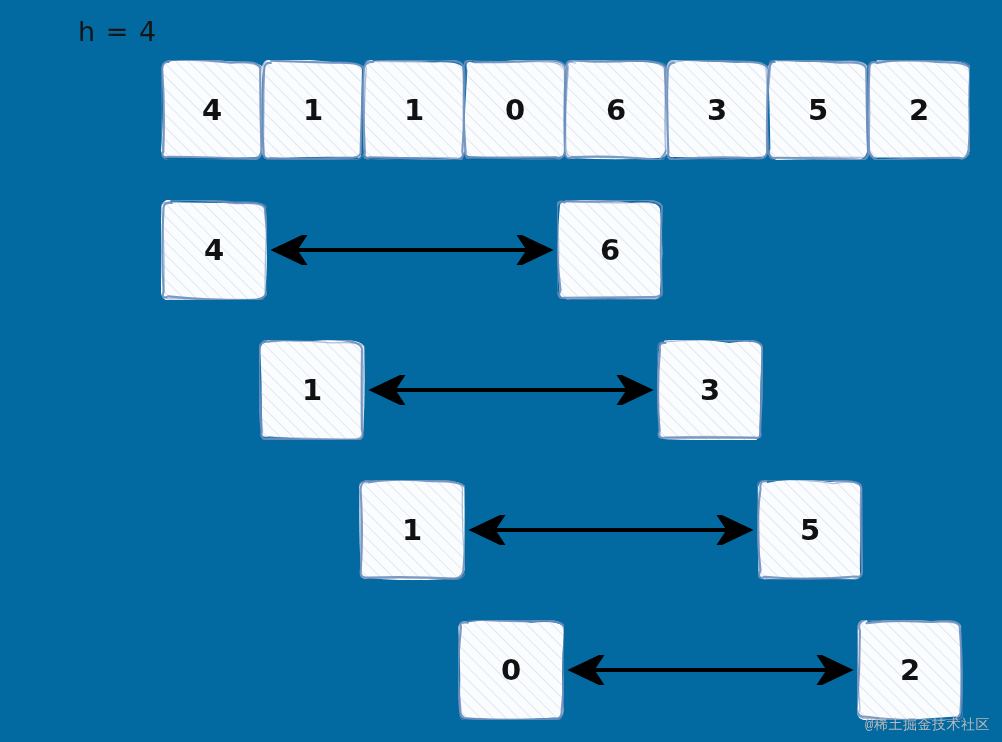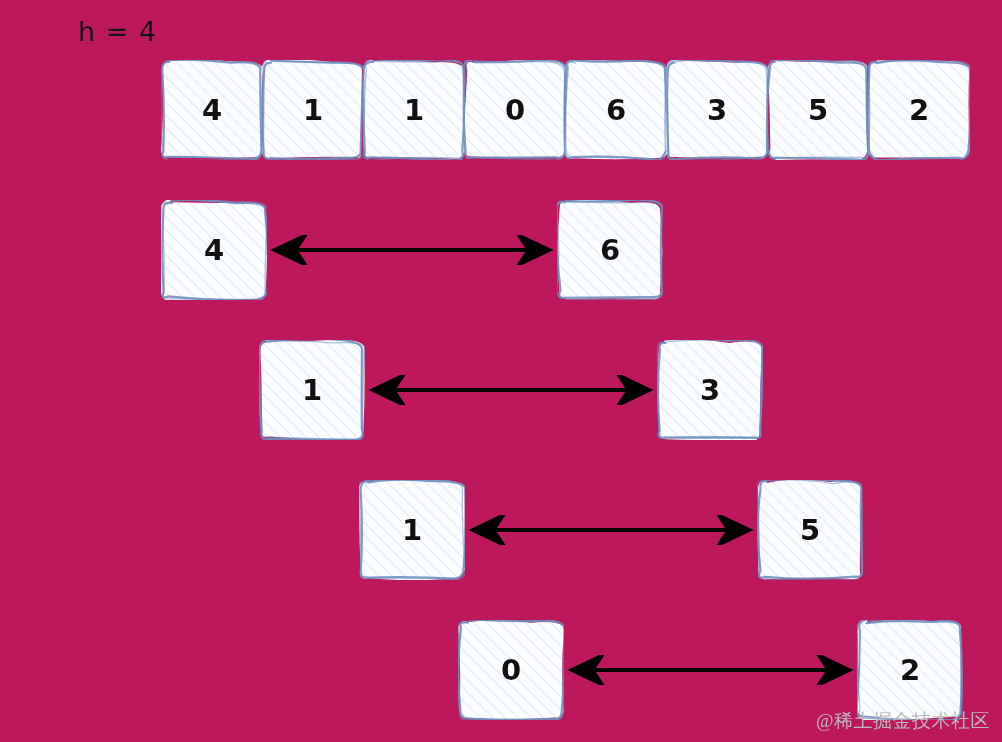--- a/index.html
+++ b/index.html
@@ -4,21 +4,21 @@
 <style>
   html, body {
     margin: 0;
     padding: 0;
     background: #ffffff;
   }
   #stage {
     position: relative;
     width: 1002px;
     height: 742px;
-    background: #be185d;
+    background: #0369a1;
     overflow: hidden;
     font-family: "DejaVu Sans", sans-serif;
     text-align: right;
   }
   #gap-label {
     position: absolute;
     left: 78px;
     top: 16px;
     font-family: "DejaVu Sans", sans-serif;
     font-size: 27px;
@@ -52,22 +52,22 @@
   }
   .arrow {
     position: absolute;
     height: 30px;
   }
   .arrow svg { display: block; width: 100%; height: 100%; }
   #watermark {
     position: absolute;
     right: 12px;
     bottom: 8px;
-    font-family: Liberation Serif, serif;
-    font-size: 19px;
+    font-family: Liberation Mono, monospace;
+    font-size: 14px;
     color: #b9b9b9;
     white-space: nowrap;
     letter-spacing: 0.5px;
   }
 </style>
 </head>
 <body>
 
 <div id="stage">
 

